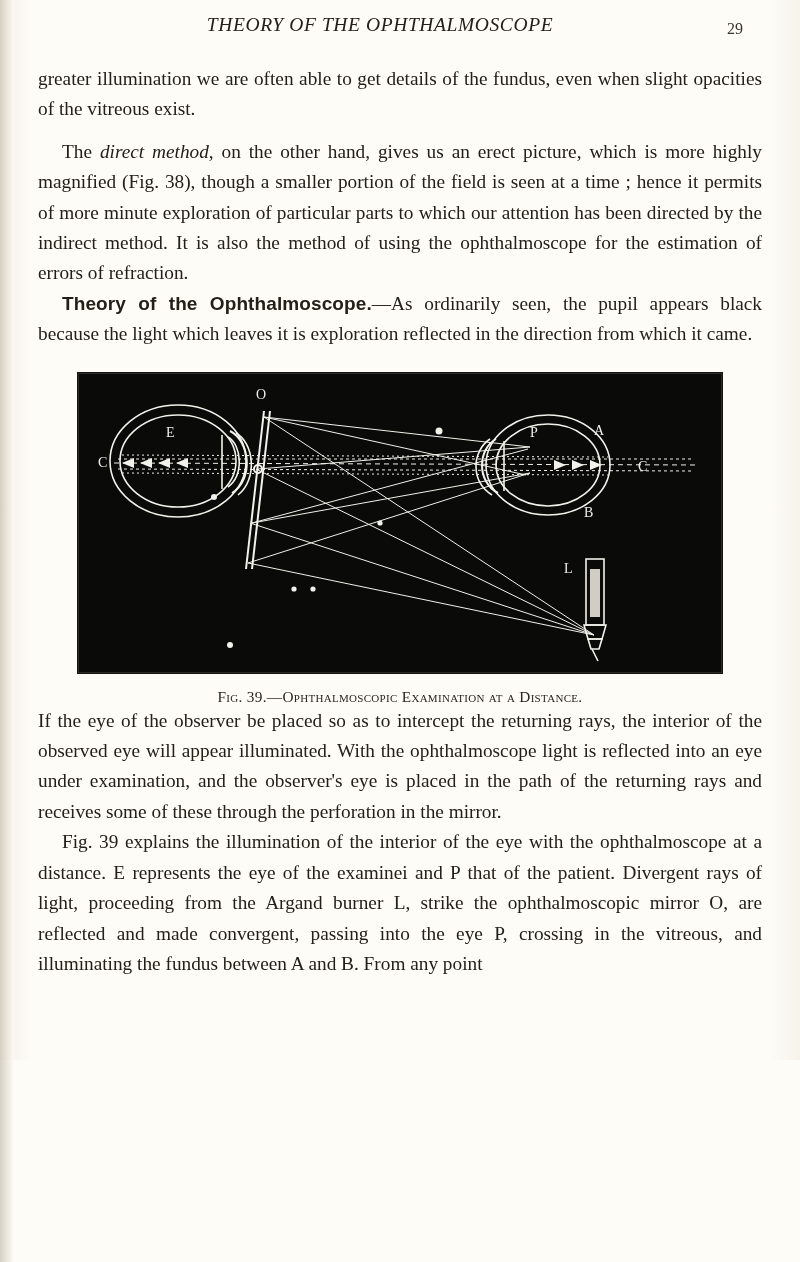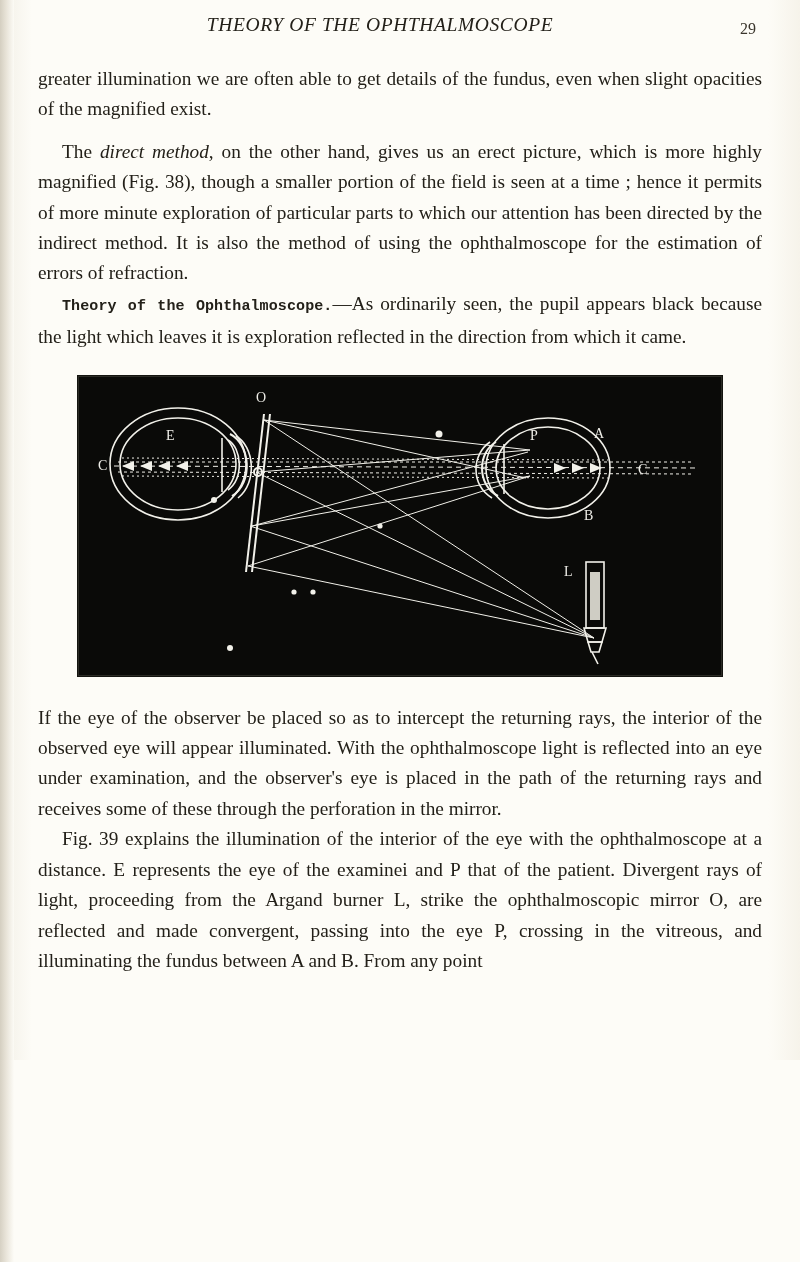--- a/index.html
+++ b/index.html
@@ -47,42 +47,42 @@
     font-size: 19.5px;
     letter-spacing: .6px;
     font-style: italic;
     font-weight: 400;
     font-family: "Liberation Serif", serif;
     color: #232019;
     padding-right: 40px;
   }
   .folio {
     position: absolute;
-    right: 6px;
+    right: 19px;
     top: 6px;
     font-size: 16px;
     color: #3a352c;
     font-family: "Liberation Serif", serif;
   }
   
   .para {
     font-size: 19.3px;
     line-height: 30.4px;
     text-align: justify;
     margin: 0;
     color: #232019;
     hyphens: none;
   }
   .p1 { margin-top: 20px; }
   .p2 { margin-top: 12px; text-indent: 24px; }
   .p3 { margin-top: 0px; }
   .p3 .runin {
-    font-family: Liberation Mono, monospace;
+    font-family: Liberation Sans, sans-serif;
     font-weight: bold;
-    font-size: 15px;
+    font-size: 19px;
     letter-spacing: .1px;
   }
   .ital { font-style: italic; }
   .indent { text-indent: 24px; }
   
   .figure-wrap {
     margin-top: 22px;
     display: flex;
     justify-content: center;
   }
@@ -118,21 +118,21 @@
 <div class="page">
   <div class="left-edge"></div>
 
   <div class="content">
 
     <div class="header">
       <div class="header-title">THEORY OF THE OPHTHALMOSCOPE</div>
       <div class="folio">29</div>
     </div>
 
-    <p class="para p1">greater illumination we are often able to get details of the fundus, even when slight opacities of the magnified exist.</p>
+    <p class="para p1">greater illumination we are often able to get details of the fundus, even when slight opacities of the vitreous exist.</p>
 
     <p class="para p2"><span>The </span><span class="ital">direct method</span><span>, on the other hand, gives us an erect picture, which is more highly magnified (Fig. 38), though a smaller portion of the field is seen at a time ; hence it permits of more minute exploration of particular parts to which our attention has been directed by the indirect method. It is also the method of using the ophthalmoscope for the estimation of errors of refraction.</span></p>
 
     <p class="para p3 indent"><span class="runin">Theory of the Ophthalmoscope.</span><span>—As ordinarily seen, the pupil appears black because the light which leaves it is exploration reflected in the direction from which it came.</span></p>
 
     <div class="figure-wrap">
       <div class="figure">
         <svg width="644" height="300" viewBox="0 0 644 300">
 
           <g stroke="#f2f1ea" fill="none" stroke-width="1.6">
@@ -216,19 +216,22 @@
         <div class="figlabel" style="left:88px;top:52px;">E</div>
         <div class="figlabel" style="left:20px;top:82px;">C</div>
         <div class="figlabel" style="left:452px;top:52px;">P</div>
         <div class="figlabel" style="left:516px;top:50px;">A</div>
         <div class="figlabel" style="left:560px;top:86px;">C</div>
         <div class="figlabel" style="left:506px;top:132px;">B</div>
         <div class="figlabel" style="left:486px;top:188px;">L</div>
       </div>
     </div>
 
-
-    <p class="para" style="margin-top:26px;">If the eye of the observer be placed so as to intercept the returning rays, the interior of the observed eye will appear illuminated. With the ophthalmoscope light is reflected into an eye under examination, and the observer's eye is placed in the path of the returning rays and receives some of these through the perforation in the mirror.</p>
+    <div class="figcap">
+      <span class="fignum">Fig. 39.</span><span>—Ophthalmoscopic Examination at a Distance.</span>
+    </div>
+
+    <p class="para" style="">If the eye of the observer be placed so as to intercept the returning rays, the interior of the observed eye will appear illuminated. With the ophthalmoscope light is reflected into an eye under examination, and the observer's eye is placed in the path of the returning rays and receives some of these through the perforation in the mirror.</p>
 
     <p class="para indent" style="margin-top:0;">Fig. 39 explains the illumination of the interior of the eye with the ophthalmoscope at a distance. E represents the eye of the examinei and P that of the patient. Divergent rays of light, proceeding from the Argand burner L, strike the ophthalmoscopic mirror O, are reflected and made convergent, passing into the eye P, crossing in the vitreous, and illuminating the fundus between A and B. From any point</p>
 
   </div>
 </div>
 
 </body></html>

